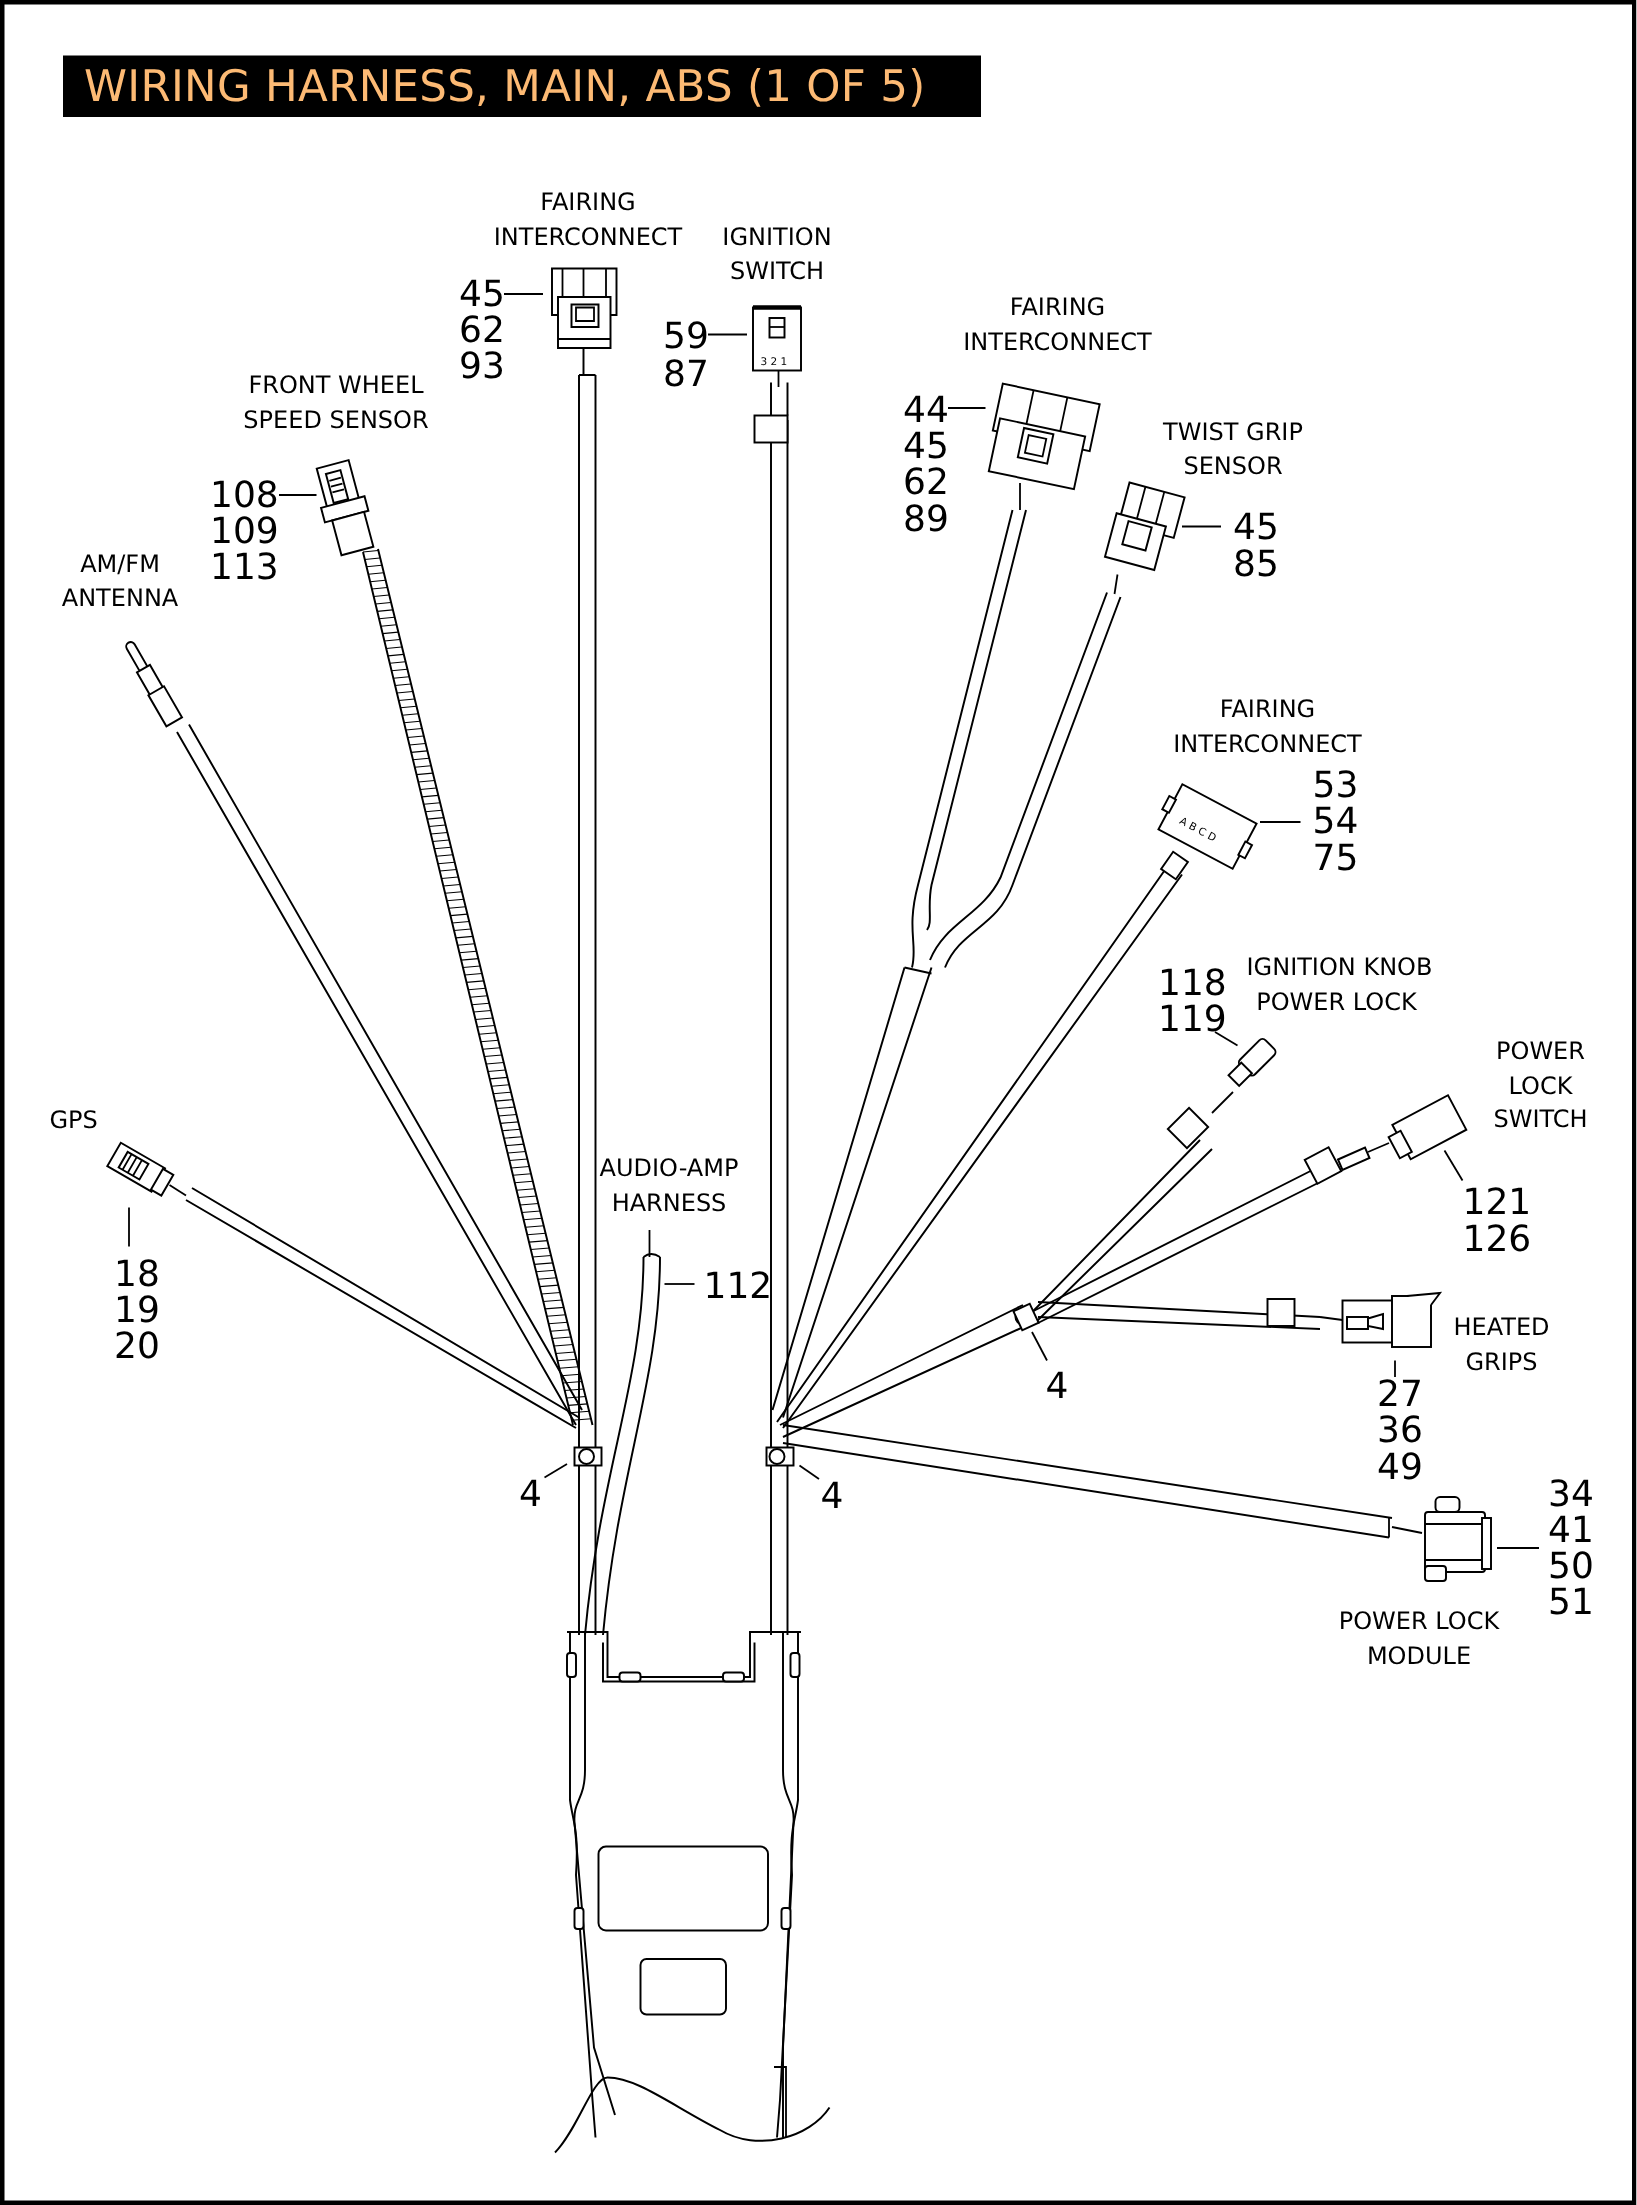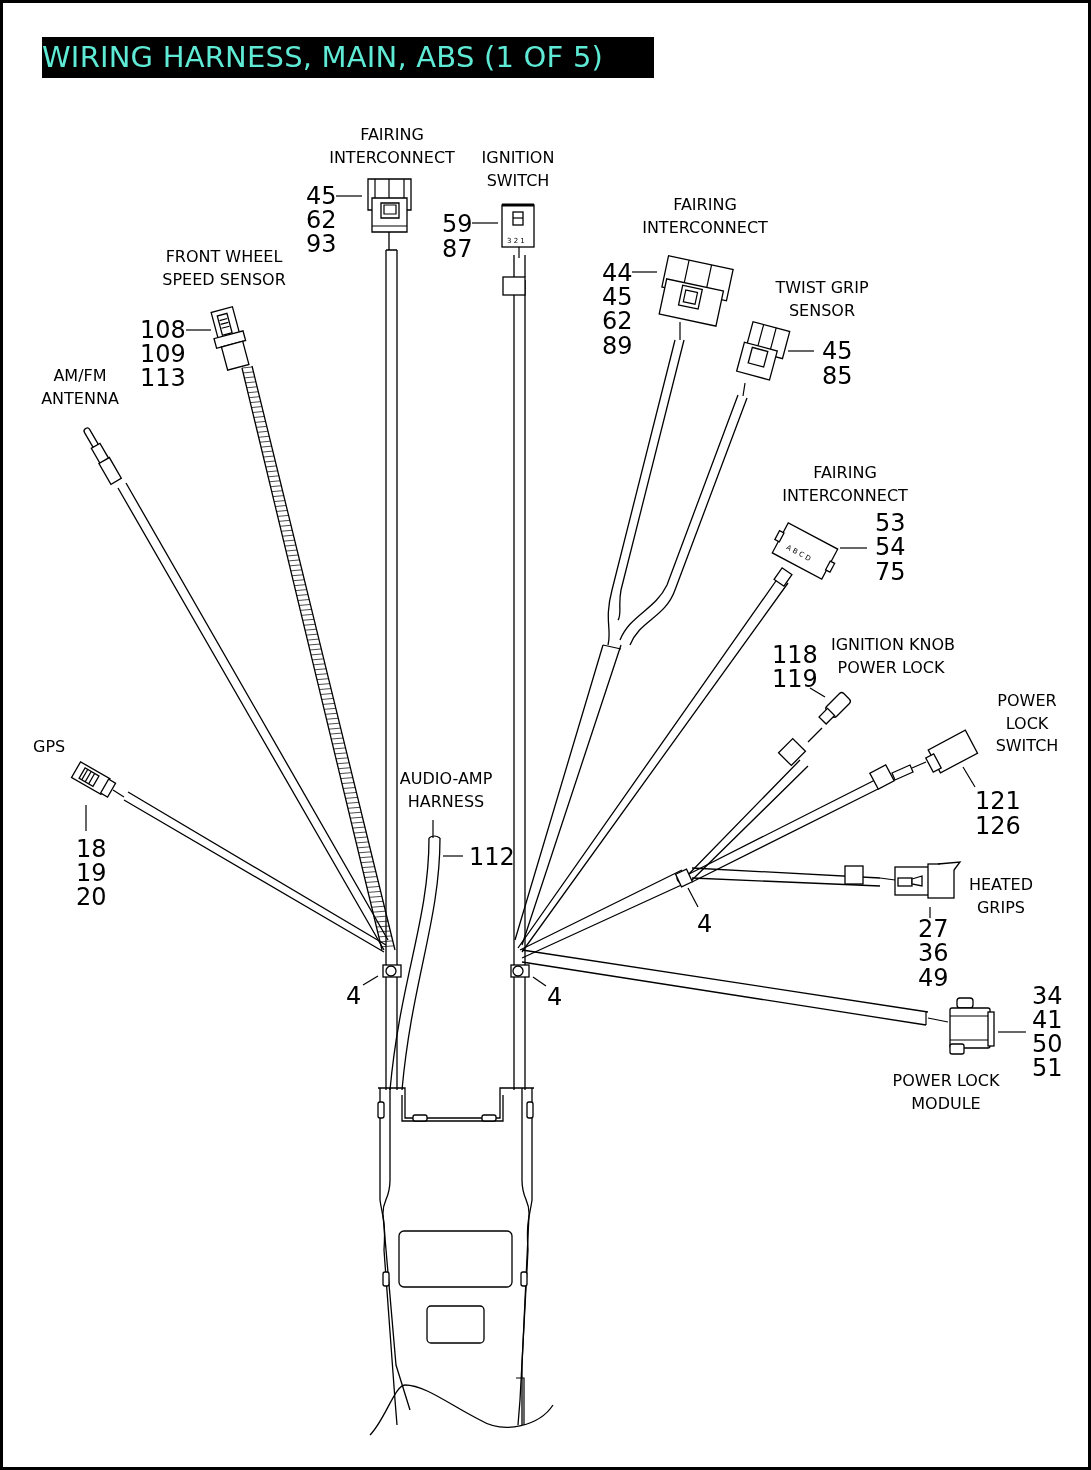--- a/index.html
+++ b/index.html
@@ -1,22 +1,22 @@
 <!DOCTYPE html>
 <html><head>
 <meta charset="utf-8">
 <style>
   html, body { margin: 0; padding: 0; background: #fff; }
   body { width: 1091px; height: 1470px; position: relative; overflow: hidden; }
   .frame { position: absolute; left: 0; top: 0; width: 1085px; height: 1464px; border: 3px solid #000; }
   .title-bar {
     position: absolute; left: 42px; top: 37px; width: 612px; height: 41px;
-    background: #000; color: #5eead4;
+    background: #000; color: #fdba74;
     font-family: "DejaVu Sans", sans-serif; font-size: 29px; line-height: 41px;
-    padding-left: 0; box-sizing: border-box; white-space: nowrap; letter-spacing: 0.2px;
+    padding-left: 14px; box-sizing: border-box; white-space: nowrap; letter-spacing: 0.2px;
   }
   svg.diagram { position: absolute; left: 0; top: 0; }
   .lbl { font-family: "DejaVu Sans", sans-serif; font-size: 16px; fill: #000; }
   .num { font-family: "DejaVu Sans", sans-serif; font-size: 24px; fill: #000; }
   .pin { font-family: "DejaVu Sans", sans-serif; font-size: 7px; fill: #000; }
   .w { fill: none; stroke: #000; stroke-width: 1.3; }
   .s { fill: #fff; stroke: #000; stroke-width: 1.3; }
   .ld { stroke: #000; stroke-width: 1.2; fill: none; }
 </style>
 </head>

